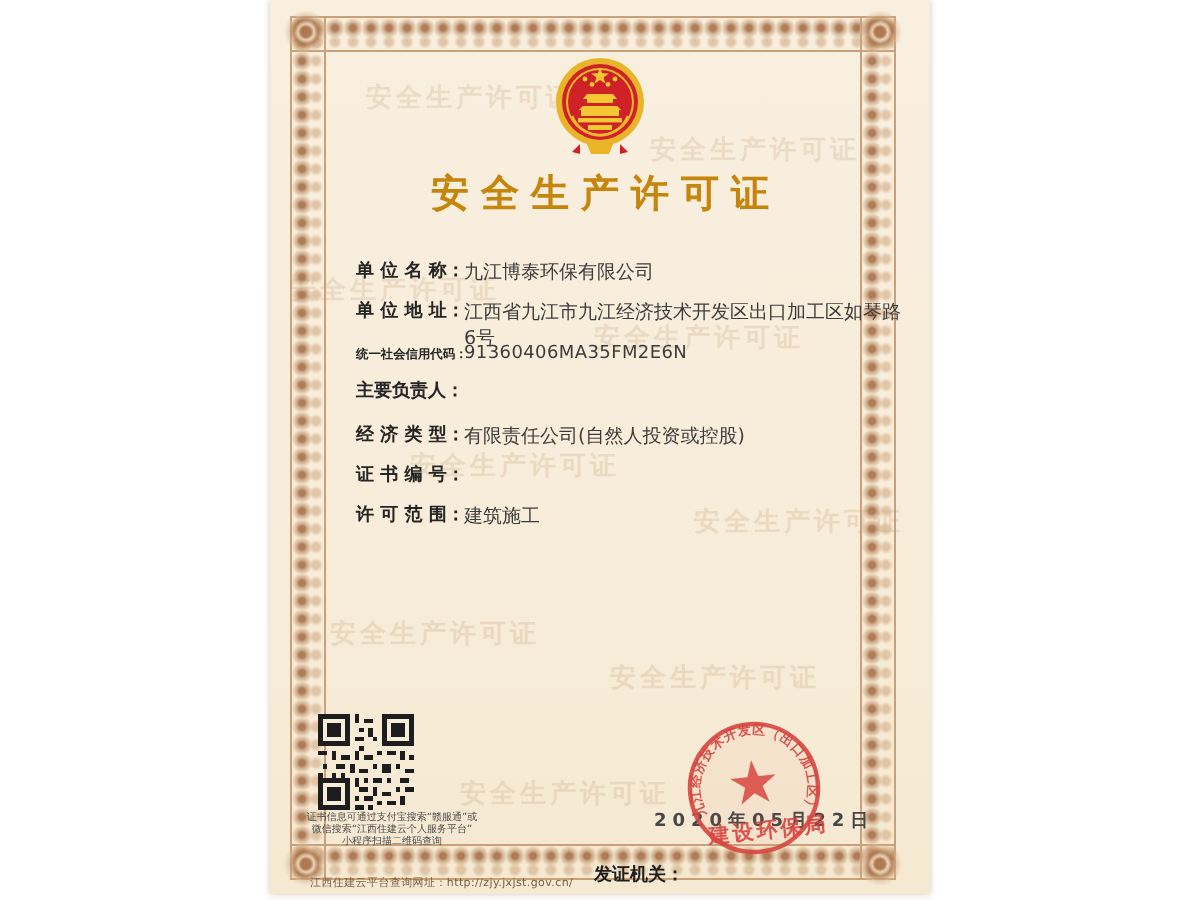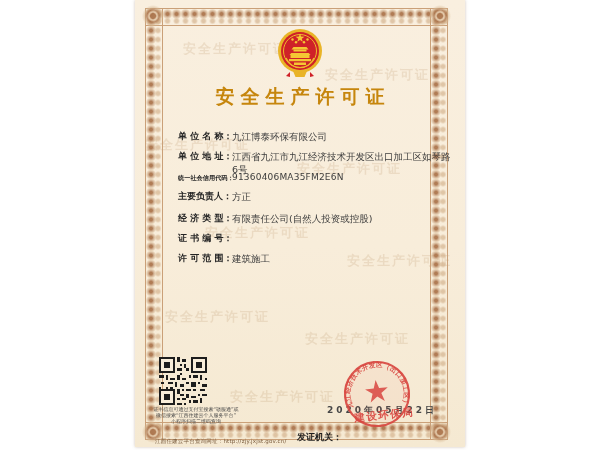--- a/index.html
+++ b/index.html
@@ -120,21 +120,20 @@
     <div class="row f1">
       <span class="lab">单 位 地 址：</span>
       <span class="val">江西省九江市九江经济技术开发区出口加工区如琴路6号</span>
     </div>
     <div class="row f2">
       <span class="lab">统一社会信用代码：</span>
       <span class="val">91360406MA35FM2E6N</span>
     </div>
     <div class="row f3">
       <span class="lab">主要负责人：</span>
-      <span class="val">方正</span>
     </div>
     <div class="row f4">
       <span class="lab">经 济 类 型：</span>
       <span class="val">有限责任公司(自然人投资或控股)</span>
     </div>
     <div class="row f5">
       <span class="lab">证 书 编 号：</span>
     </div>
     <div class="row f6">
       <span class="lab">许 可 范 围：</span>

